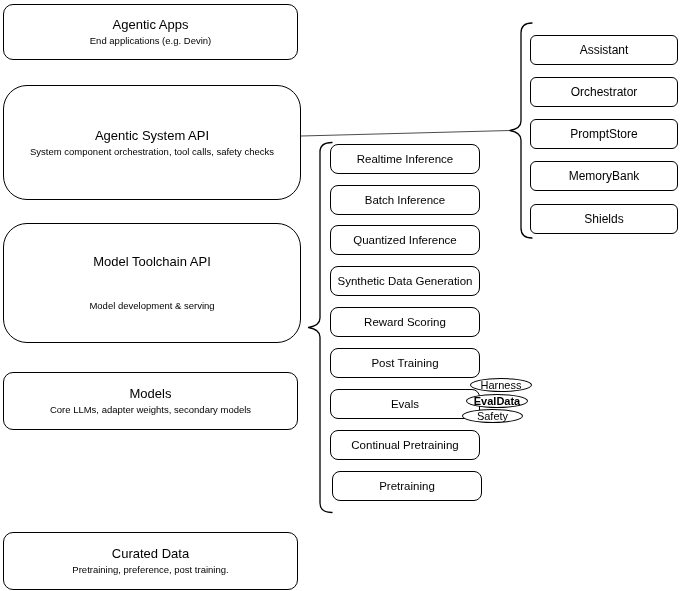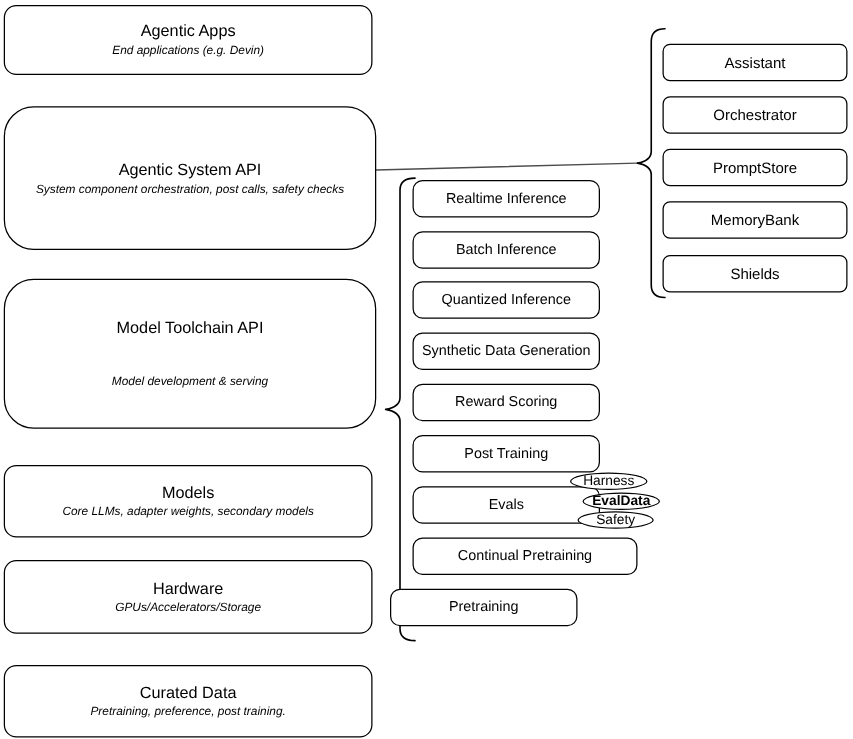--- a/index.html
+++ b/index.html
@@ -53,21 +53,20 @@
   .node .title {
     font-size: 13px;
     line-height: 15px;
     white-space: nowrap;
   }
   .node .subtitle {
     font-size: 9.5px;
     line-height: 12px;
     margin-top: 3px;
     white-space: nowrap;
-    font-style: italic;
   }
   .chip {
     position: absolute;
     border: 1px solid var(--stroke, #000);
     background: var(--fill, #fff);
     border-radius: 8px;
     display: flex;
     align-items: center;
     justify-content: center;
     font-size: 11.5px;
@@ -100,54 +99,50 @@
     <path class="brace" d="M 332 142.5 Q 320 142.5 320 152 L 320 318 Q 320 325.5 308.5 327.5 Q 320 329.5 320 337 L 320 503 Q 320 512.5 332 512.5"></path>
   </svg>
 
   <div class="node" style="left:3px; top:4px; width:295px; height:56px; border-radius:10px;text-align:right;">
     <div class="title">Agentic Apps</div>
     <div class="subtitle">End applications (e.g. Devin)</div>
   </div>
 
   <div class="node" style="left:3px; top:85px; width:298px; height:115px; border-radius:24px;">
     <div class="title">Agentic System API</div>
-    <div class="subtitle">System component orchestration, post calls, safety checks</div>
+    <div class="subtitle">System component orchestration, tool calls, safety checks</div>
   </div>
 
   <div class="node" style="left:3px; top:223px; width:298px; height:120px; border-radius:24px;gap:28px;">
     <div class="title">Model Toolchain API</div>
     <div class="subtitle">Model development &amp; serving</div>
   </div>
 
   <div class="node" style="left:3px; top:372px; width:295px; height:58px; border-radius:10px;">
     <div class="title">Models</div>
     <div class="subtitle">Core LLMs, adapter weights, secondary models</div>
   </div>
 
-  <div class="node" style="left:3px; top:448px; width:295px; height:59px; border-radius:10px;">
-    <div class="title">Hardware</div>
-    <div class="subtitle">GPUs/Accelerators/Storage</div>
-  </div>
 
   <div class="node" style="left:3px; top:532px; width:295px; height:58px; border-radius:10px;">
     <div class="title">Curated Data</div>
     <div class="subtitle">Pretraining, preference, post training.</div>
   </div>
 
   <div class="chip" style="left:330px; top:144px; width:150px; height:30px;">Realtime Inference</div>
   <div class="chip" style="left:330px; top:185px; width:150px; height:30px;">Batch Inference</div>
   <div class="chip" style="left:330px; top:225px; width:150px; height:30px;">Quantized Inference</div>
   <div class="chip" style="left:330px; top:266px; width:150px; height:30px;">Synthetic Data Generation</div>
   <div class="chip" style="left:330px; top:307px; width:150px; height:30px;">Reward Scoring</div>
   <div class="chip" style="left:330px; top:348px; width:150px; height:30px;">Post Training</div>
   <div class="chip" style="left:330px; top:389px; width:150px; height:30px;">Evals</div>
-  <div class="chip" style="left:330px; top:430px; width:180px; height:30px;">Continual Pretraining</div>
-  <div class="chip" style="left:312px; top:471px; width:150px; height:30px;">Pretraining</div>
+  <div class="chip" style="left:330px; top:430px; width:150px; height:30px;">Continual Pretraining</div>
+  <div class="chip" style="left:332px; top:471px; width:150px; height:30px;">Pretraining</div>
 
-  <div class="tag" style="left:456px; top:378px; width:62px; height:14px;">Harness</div>
+  <div class="tag" style="left:470px; top:378px; width:62px; height:14px;">Harness</div>
   <div class="tag" style="left:466px; top:394px; width:62px; height:14px;font-weight:bold;">EvalData</div>
   <div class="tag" style="left:462px; top:409px; width:61px; height:14px;">Safety</div>
 
   <div class="chip small-radius" style="left:530px; top:35px; width:148px; height:30px;">Assistant</div>
   <div class="chip small-radius" style="left:530px; top:77px; width:148px; height:30px;">Orchestrator</div>
   <div class="chip small-radius" style="left:530px; top:119px; width:148px; height:30px;">PromptStore</div>
   <div class="chip small-radius" style="left:530px; top:161px; width:148px; height:30px;">MemoryBank</div>
   <div class="chip small-radius" style="left:530px; top:204px; width:148px; height:30px;">Shields</div>
 
 </div>

